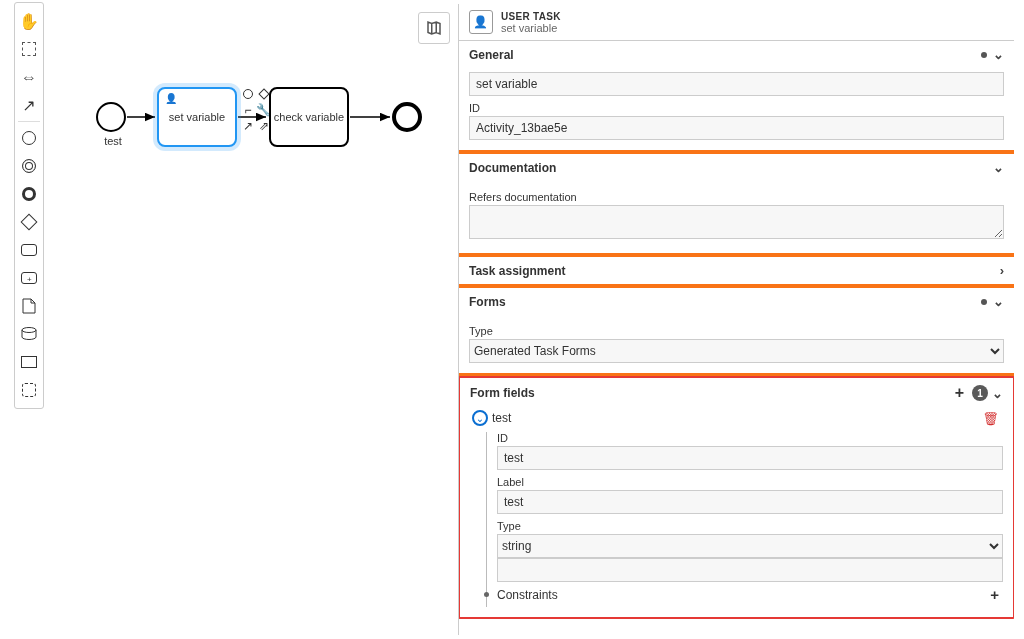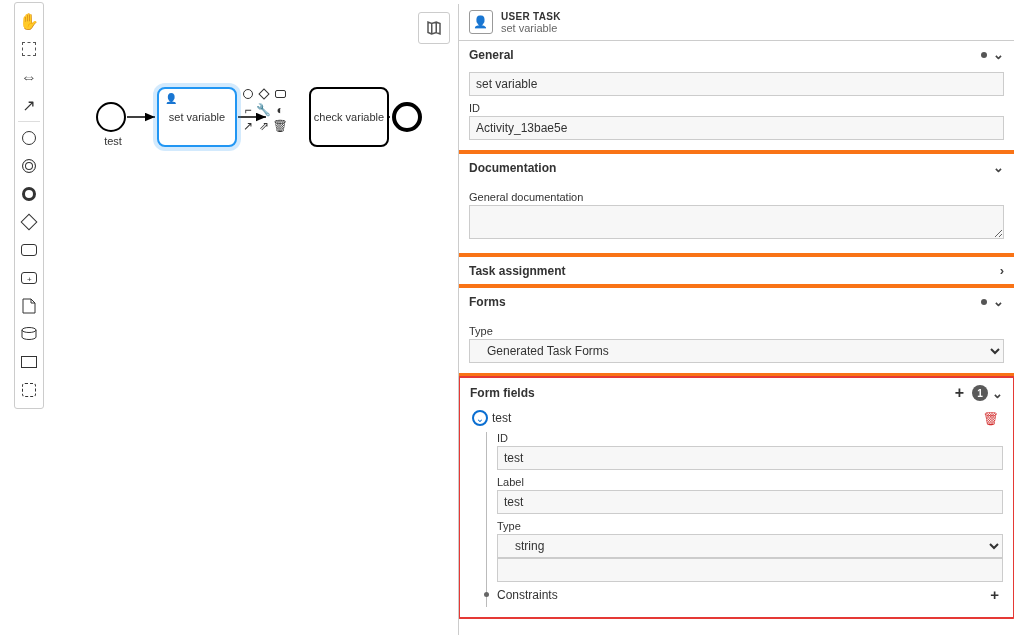--- a/index.html
+++ b/index.html
@@ -48,21 +48,21 @@
   .group-head .spacer { flex:1; }
   .group-head .dot { width:6px; height:6px; border-radius:50%; background:#555; margin-right:6px; }
   .group-head .arrow { font-size:13px; color:#444; }
   .group-head .badge { background:#5a5a5a; color:#fff; border-radius:9px; min-width:16px; height:16px; font-size:10px; display:flex; align-items:center; justify-content:center; padding:0 5px; margin-left:4px; margin-right:4px;}
   .group-head .plus { font-size:16px; color:#333; margin-right:4px; cursor:pointer; font-weight:bold; }
   .group-body { padding:4px 10px 10px 10px; }
   .field-label { font-size:11px; color:#333; margin-top:6px; margin-bottom:2px; }
   .field-hint { font-size:10.5px; color:#888; margin-top:2px; }
   .text-input { width:100%; border:1px solid #ccc; background:#f7f7f7; padding:4px 6px; font-size:12px; color:#333; border-radius:0; }
   .text-area { width:100%; height:34px; border:1px solid #ccc; background:#f7f7f7; padding:4px 6px; font-size:12px; resize:vertical; }
-  .select { width:100%; border:1px solid #ccc; background:#f7f7f7; padding:3px 13px; font-size:12px; color:#333; }
+  .select { width:100%; border:1px solid #ccc; background:#f7f7f7; padding:3px 0; font-size:12px; color:#333; }
 
   .highlight-box { border:2px solid #e53935; border-radius:2px; margin:-1px; }
 
   .ff-item-head { display:flex; align-items:center; padding-left:2px; }
   .ff-toggle { width:16px; height:16px; border:2px solid #0a6ed1; border-radius:50%; display:flex; align-items:center; justify-content:center; color:#0a6ed1; font-size:10px; margin-right:4px; cursor:pointer; }
   .ff-name { font-size:12px; color:#333; }
   .ff-del { margin-left:auto; color:#d32f2f; font-size:13px; cursor:pointer; padding-right:4px;}
   .ff-body { margin-left:16px; border-left:1px solid #bbb; padding-left:10px; padding-bottom:4px; }
 
   .subrow { display:flex; align-items:center; font-size:12px; color:#333; padding:4px 0 0 0; }
@@ -161,21 +161,21 @@
       <div class="it">🔧</div>
       <div class="it">◐</div>
     </div>
     <div class="row">
       <div class="it">↗</div>
       <div class="it">⇗</div>
       <div class="it">🗑</div>
     </div>
   </div>
 
-  <div class="task" style="left:209px; top:87px;margin-left:40px;">
+  <div class="task" style="left:209px; top:87px;">
     <span>check variable</span>
   </div>
 
   <div class="end-event" style="left:332px; top:102px;"></div>
 </div>
 
 <div class="props">
   <div class="panel-header">
     <div class="hicon">👤</div>
     <div>
@@ -198,21 +198,21 @@
     </div>
   </div>
 
   <div class="group">
     <div class="group-head">
       <span>Documentation</span>
       <span class="spacer"></span>
       <span class="arrow">⌄</span>
     </div>
     <div class="group-body">
-      <div class="field-label">General documentation</div>
+      <div class="field-label">Refers documentation</div>
       <textarea class="text-area" style=""></textarea>
     </div>
   </div>
 
   <div class="group">
     <div class="group-head">
       <span>Task assignment</span>
       <span class="spacer"></span>
       <span class="arrow">›</span>
     </div>

